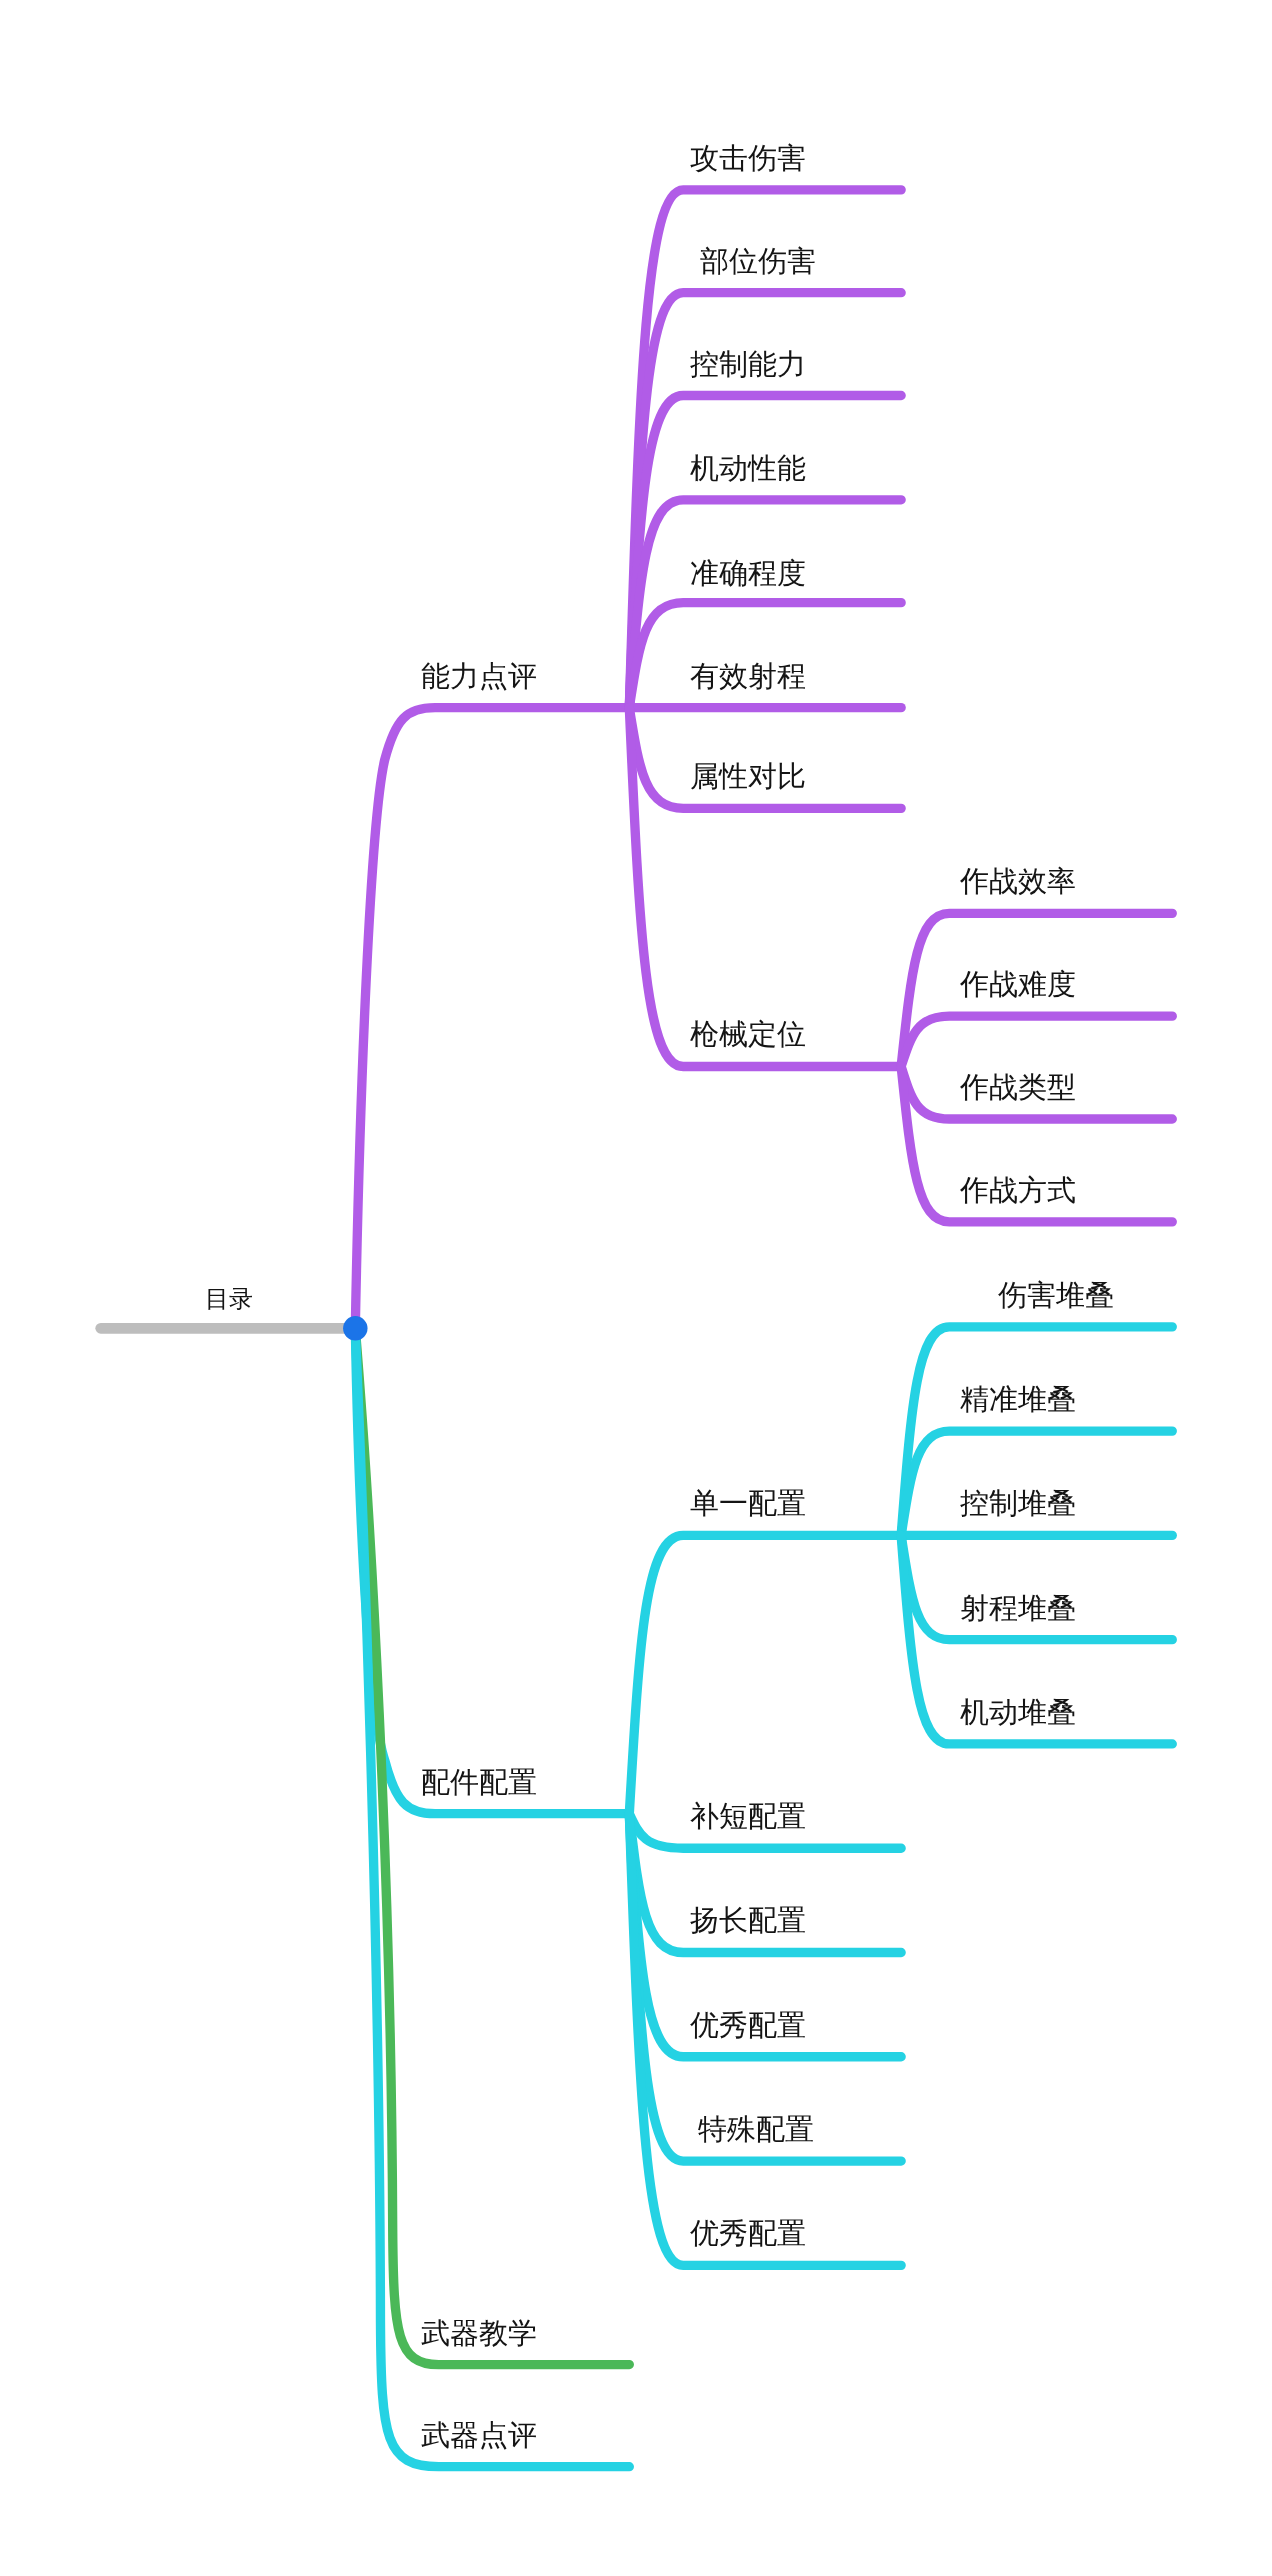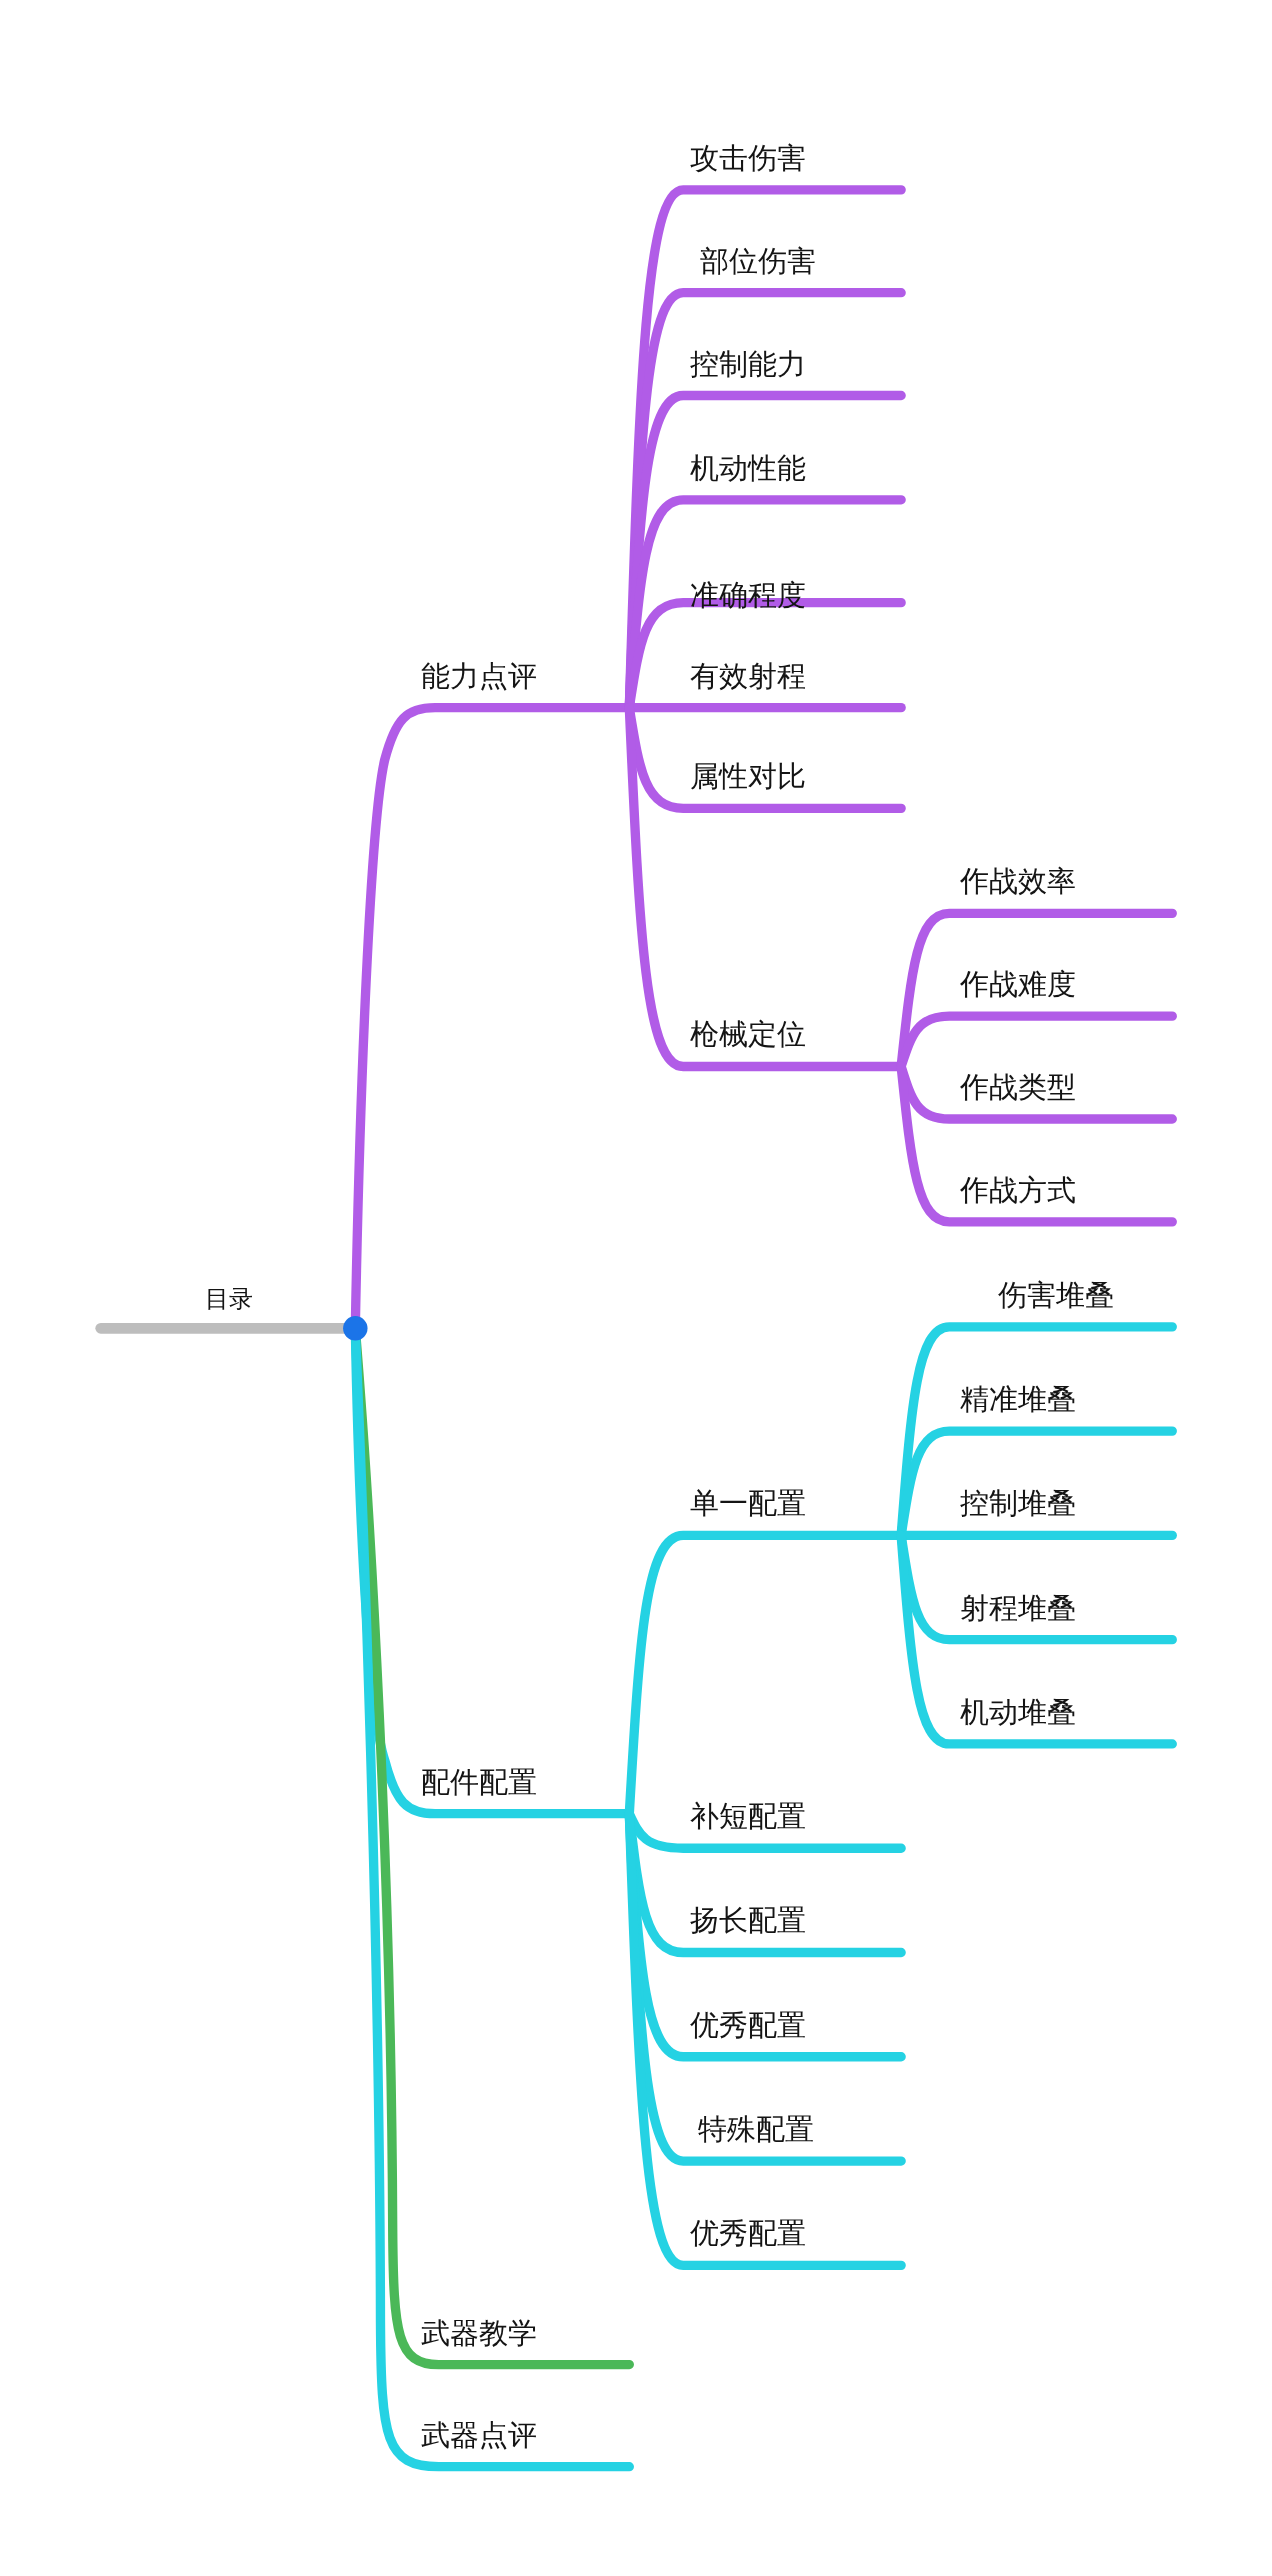--- a/index.html
+++ b/index.html
@@ -49,21 +49,21 @@
       <path d="M 494 1847 C 515 2100, 544 2600, 546 3100 C 547 3245, 552 3288, 610 3288 L 875 3288" fill="none" stroke="#4bb858" stroke-width="13" stroke-linecap="round" stroke-linejoin="round"></path>
       <path d="M 494 1847 C 505 2100, 528 2700, 529 3230 C 530 3390, 536 3430, 610 3430 L 875 3430" fill="none" stroke="#25d2e3" stroke-width="13" stroke-linecap="round" stroke-linejoin="round"></path>
       <circle cx="494" cy="1847" r="17" fill="#1b74e8"></circle>
     </svg>
   <div id="labels">
       <div class="node-label" style="left: 421px; top: 662px;">能力点评</div>
       <div class="node-label" style="left: 690px; top: 144px;">攻击伤害</div>
       <div class="node-label" style="left: 700px; top: 247px;">部位伤害</div>
       <div class="node-label" style="left: 690px; top: 350px;">控制能力</div>
       <div class="node-label" style="left: 690px; top: 454px;">机动性能</div>
-      <div class="node-label" style="left: 690px; top: 581px;">准确程度</div>
+      <div class="node-label" style="left: 690px; top: 559px;">准确程度</div>
       <div class="node-label" style="left: 690px; top: 662px;">有效射程</div>
       <div class="node-label" style="left: 690px; top: 762px;">属性对比</div>
       <div class="node-label" style="left: 690px; top: 1020px;">枪械定位</div>
       <div class="node-label" style="left: 960px; top: 867px;">作战效率</div>
       <div class="node-label" style="left: 960px; top: 970px;">作战难度</div>
       <div class="node-label" style="left: 960px; top: 1073px;">作战类型</div>
       <div class="node-label" style="left: 960px; top: 1176px;">作战方式</div>
       <div class="node-label" style="left: 421px; top: 1768px;">配件配置</div>
       <div class="node-label" style="left: 690px; top: 1489px;">单一配置</div>
       <div class="node-label" style="left: 998px; top: 1281px;">伤害堆叠</div>

